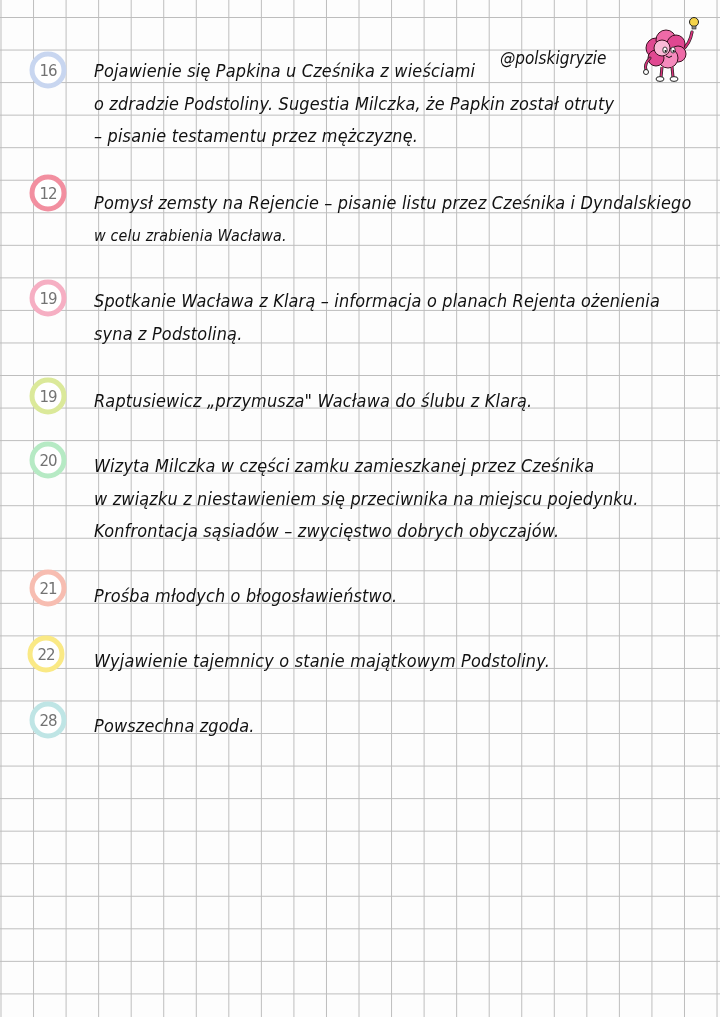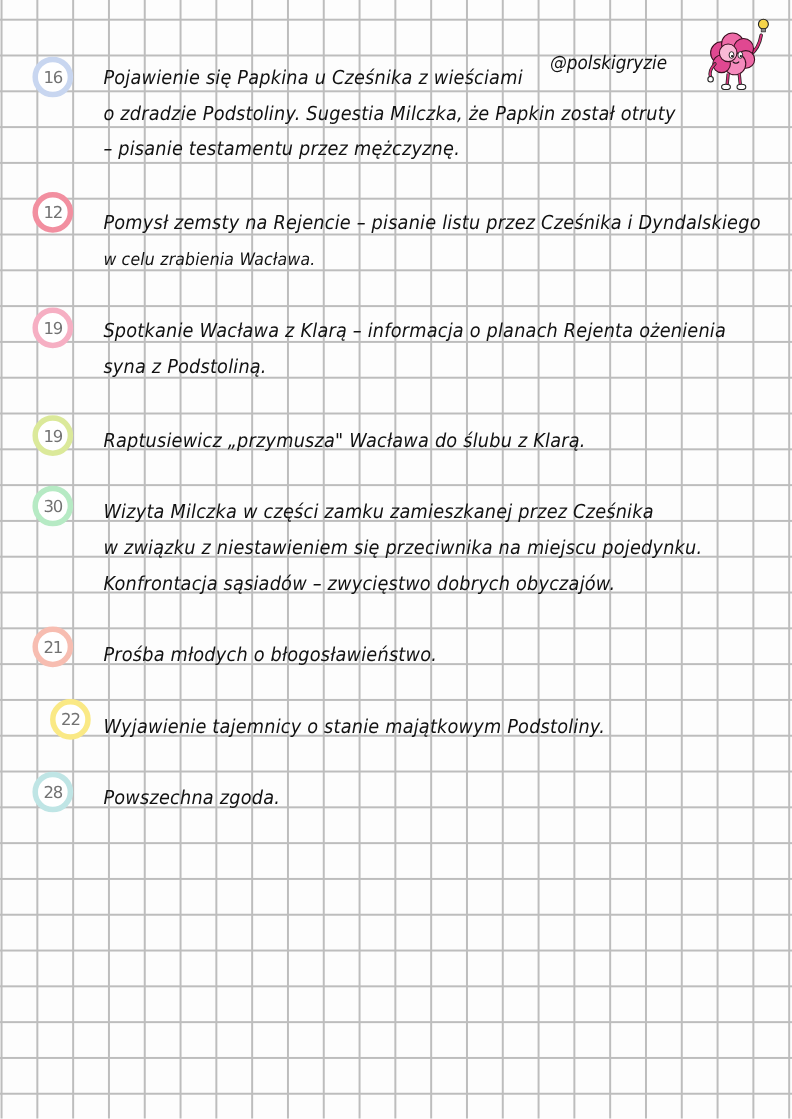--- a/index.html
+++ b/index.html
@@ -148,36 +148,36 @@
   </div>
 
   <div class="item-num" style="left:48px; top:396px; border-color:#dbe99a;">
     <span>19</span>
   </div>
   <div class="item-text" style="top:385px;">
     <span class="line">Raptusiewicz „przymusza" Wacława do ślubu z Klarą.</span>
   </div>
 
   <div class="item-num" style="left:48px; top:460px; border-color:#b6eac4;">
-    <span>30</span>
+    <span>20</span>
   </div>
   <div class="item-text" style="top:450px;">
     <span class="line">Wizyta Milczka w części zamku zamieszkanej przez Cześnika</span>
     <span class="line">w związku z niestawieniem się przeciwnika na miejscu pojedynku.</span>
     <span class="line">Konfrontacja sąsiadów – zwycięstwo dobrych obyczajów.</span>
   </div>
 
   <div class="item-num" style="left:48px; top:588px; border-color:#f7bdb1;">
     <span>21</span>
   </div>
   <div class="item-text" style="top:580px;">
     <span class="line">Prośba młodych o błogosławieństwo.</span>
   </div>
 
-  <div class="item-num" style="left:64px; top:654px; border-color:#fae985;">
+  <div class="item-num" style="left:46px; top:654px; border-color:#fae985;">
     <span>22</span>
   </div>
   <div class="item-text" style="top:645px;">
     <span class="line">Wyjawienie tajemnicy o stanie majątkowym Podstoliny.</span>
   </div>
 
   <div class="item-num" style="left:48px; top:720px; border-color:#bfe5e5;">
     <span>28</span>
   </div>
   <div class="item-text" style="top:710px;">

